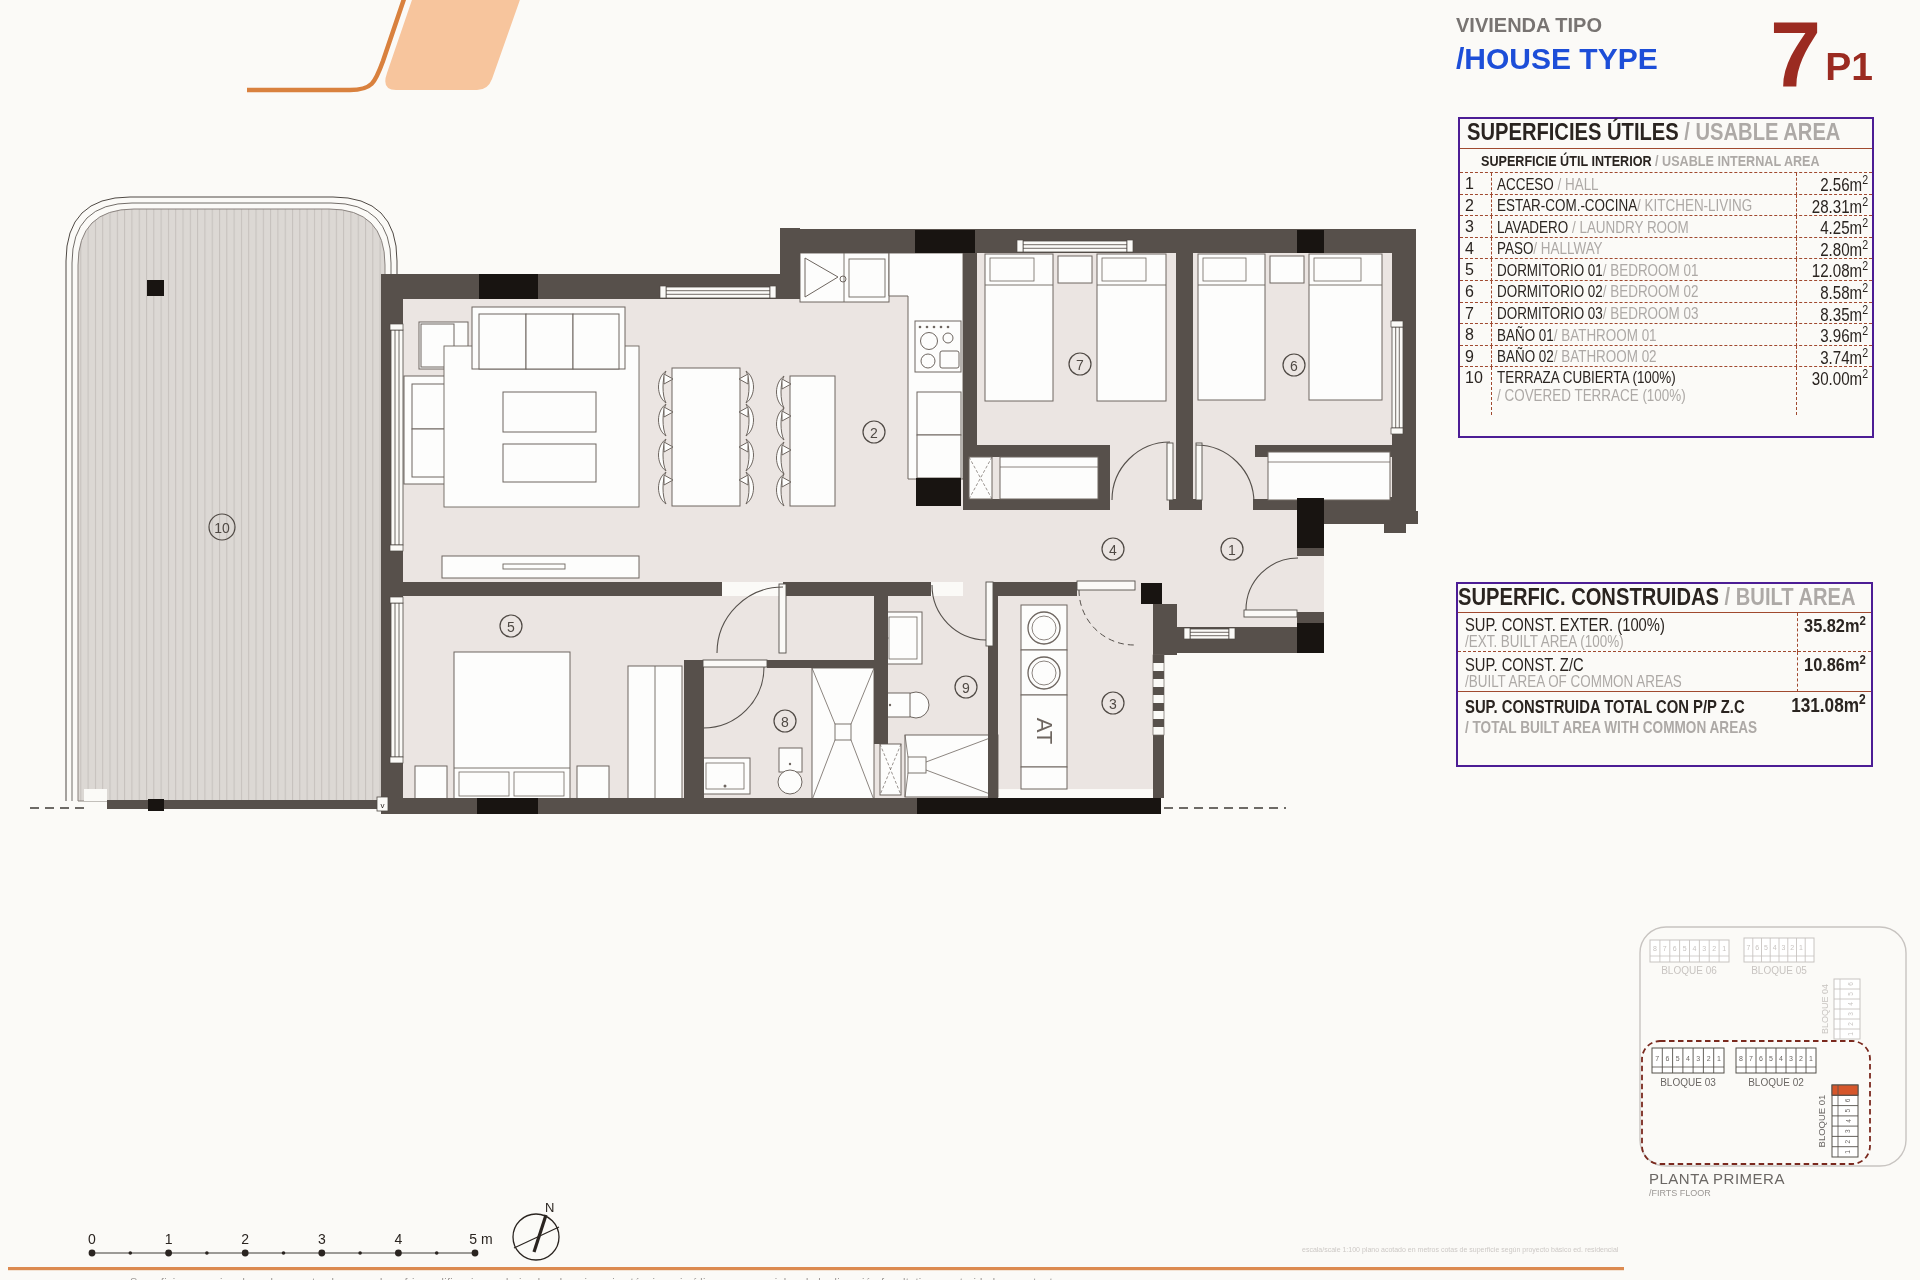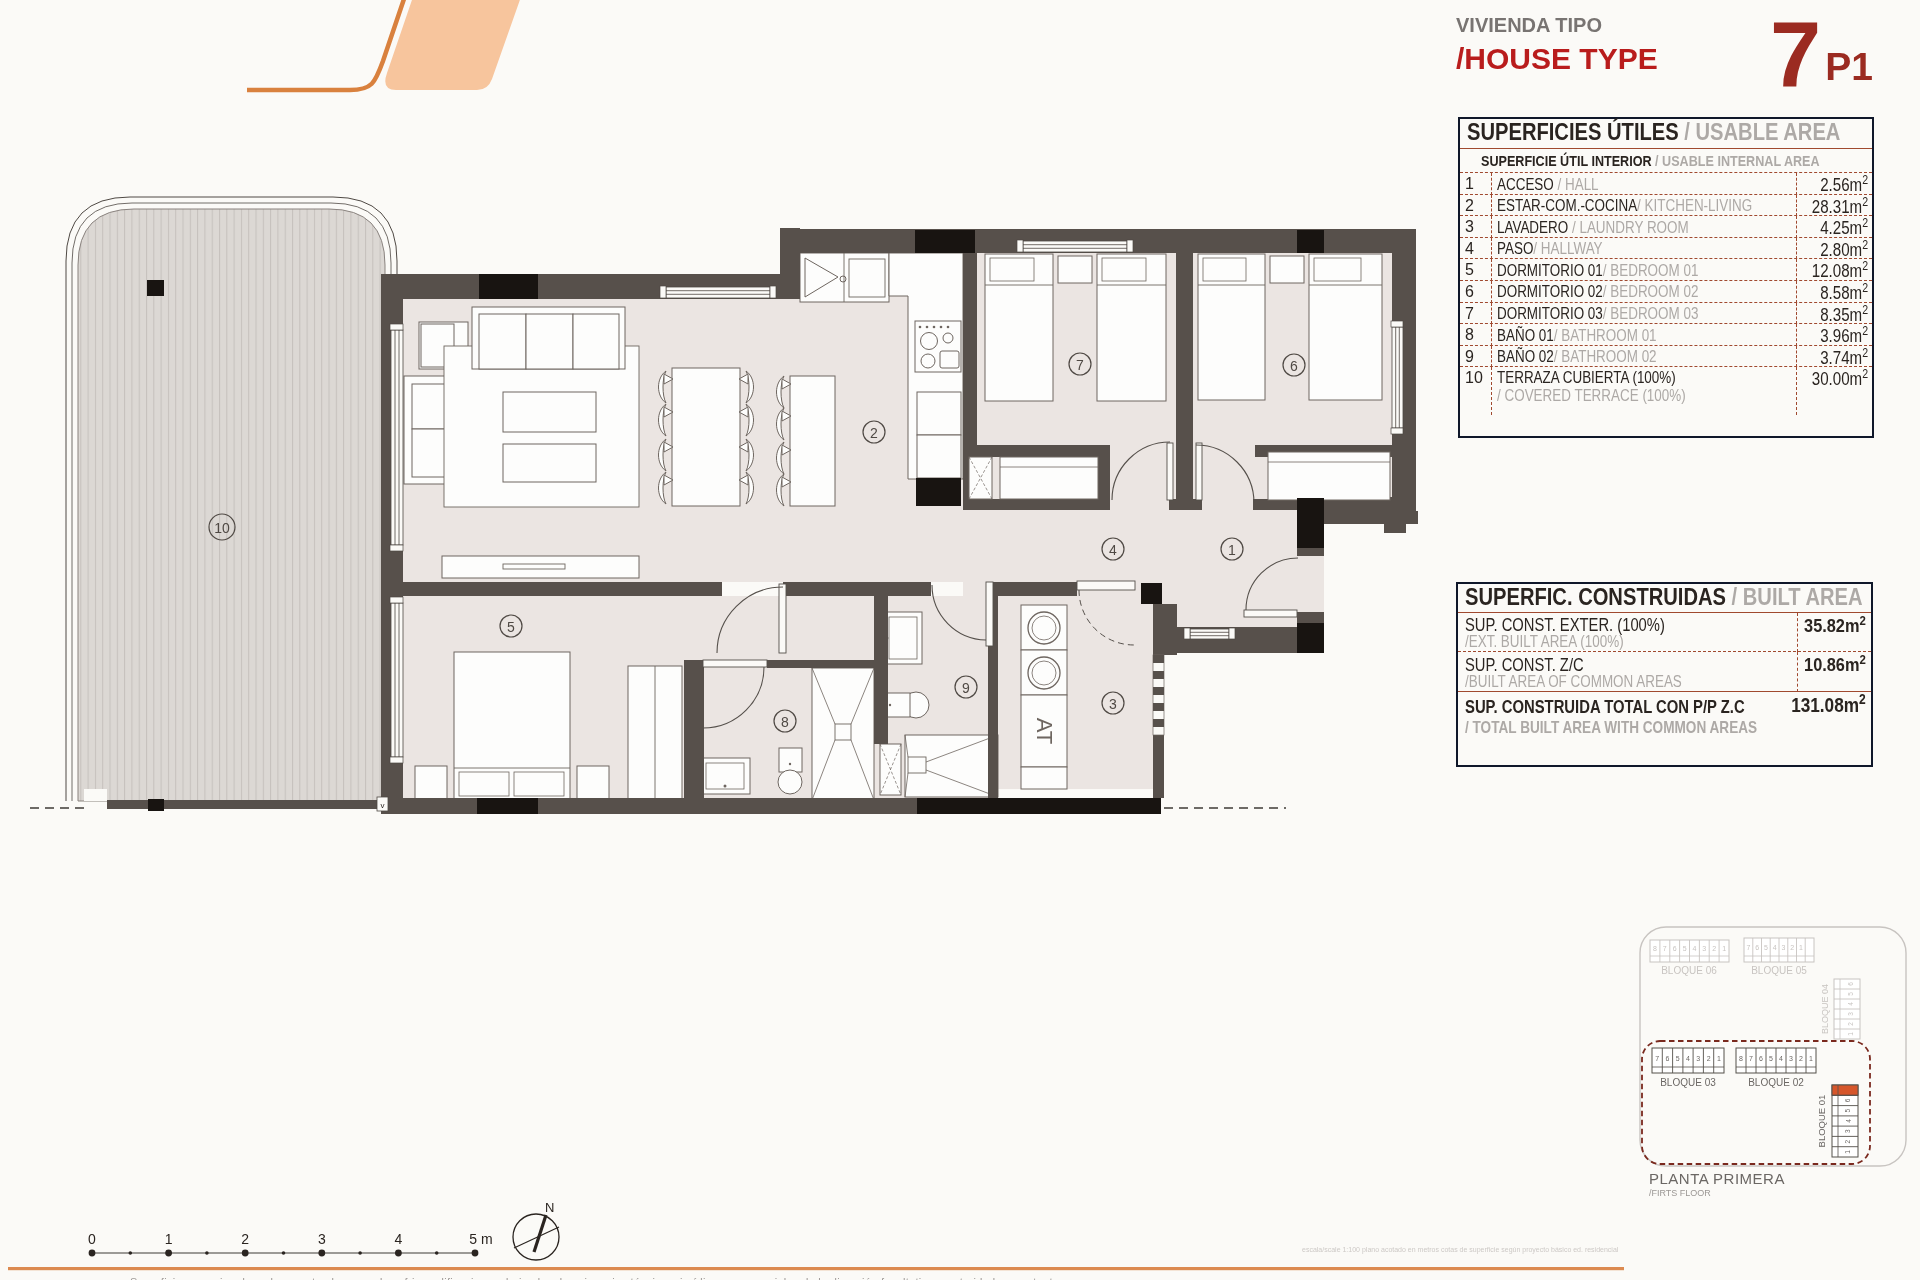--- a/index.html
+++ b/index.html
@@ -1,39 +1,39 @@
 <!DOCTYPE html>
 <html><head>
 <meta charset="utf-8">
 <style>
   html,body{margin:0;padding:0;}
   body{width:1920px;height:1280px;position:relative;background:#FBFAF7;font-family:"Liberation Sans",sans-serif;overflow:hidden;}
   .abs{position:absolute;}
   .gray{color:#ADA9A6;}
   .blk{color:#2A2420;}
-  .tbl{position:absolute;border:2px solid #0f172a;box-sizing:border-box;background:#FBFAF7;text-align:right;}
+  .tbl{position:absolute;border:2px solid #4c1d95;box-sizing:border-box;background:#FBFAF7;text-align:right;}
   .row{position:relative;box-sizing:border-box;}
   .dashb{border-bottom:1px dashed #A0492F;}
   .solidb{border-bottom:1px solid #A0492F;}
     .urow{height:21.6px;}
   .unum{position:absolute;left:5px;top:2px;font-size:16px;color:#2A2420;}
   .uname{position:absolute;left:37px;top:2.5px;font-size:16px;white-space:nowrap;transform:scaleX(0.84);transform-origin:0 0;}
   .uname b1{color:#2A2420;font-style:normal;}
   .uname g1{color:#ADA9A6;}
   .uval{position:absolute;right:4px;top:2px;font-size:18px;color:#2A2420;transform:scaleX(0.84);transform-origin:100% 0;}
   .vd{position:absolute;top:0;height:21.6px;border-left:1px dashed #A0492F;}
     .cx{display:inline-block;transform:scaleX(0.84);transform-origin:0 0;white-space:nowrap;}
   .num2{font-size:70%;vertical-align:super;line-height:0;}
 </style>
 </head>
 <body>
 
 <div class="abs" style="left:1456px;top:14px;width:420px;">
   <div style="font-size:20px;font-weight:bold;color:#787472;">VIVIENDA TIPO</div>
-  <div style="font-size:30px;font-weight:bold;color:#b91c1c;margin-top:5px;">/HOUSE TYPE</div>
+  <div style="font-size:30px;font-weight:bold;color:#1d4ed8;margin-top:5px;">/HOUSE TYPE</div>
 </div>
 
 <div class="abs" style="left:1770px;top:2px;width:150px;">
   <span style="font-size:92px;font-weight:bold;color:#9B2B21;">7</span><span style="font-size:39px;font-weight:bold;color:#9B2B21;position:relative;top:-6px;left:4px;">P1</span>
 </div>
 
 <div class="tbl" style="left:1458px;top:117px;width:416px;height:321px;">
 
   <div class="row" style="height:29px;line-height:26px;padding-left:7px;font-size:21px;font-weight:bold;white-space:nowrap;"><span class="cx" style="font-size:24px;"><span class="blk">SUPERFICIES ÚTILES</span> <span class="gray">/ USABLE AREA</span></span></div>
 
@@ -118,21 +118,21 @@
     <span class="uname" style="top:20px;"><g1>/ COVERED TERRACE (100%)</g1></span>
     <span class="uval">30.00m<span class="num2">2</span></span>
     <span class="vd" style="left:31px;height:48px;"></span>
       <span class="vd" style="left:336px;height:48px;"></span>
   </div>
 
 </div>
 
 <div class="tbl" style="left:1456px;top:582px;width:417px;height:185px;">
 
-  <div class="row" style="height:28px;line-height:25px;padding-left:7px;font-size:21px;font-weight:bold;white-space:nowrap;"><span class="cx" style="font-size:24px;"><span class="blk">SUPERFIC. CONSTRUIDAS</span> <span class="gray">/ BUILT AREA</span></span></div>
+  <div class="row" style="height:28px;line-height:25px;font-size:21px;font-weight:bold;white-space:nowrap;"><span class="cx" style="font-size:24px;"><span class="blk">SUPERFIC. CONSTRUIDAS</span> <span class="gray">/ BUILT AREA</span></span></div>
   <div class="row" style="height:0px;border-bottom:1.5px solid #A0492F;"></div>
 
 
   <div class="row dashb" style="height:39px;text-decoration:underline;">
     <span class="abs blk" style="left:7px;top:2px;font-size:18px;white-space:nowrap;transform:scaleX(0.82);transform-origin:0 0;">SUP. CONST. EXTER. (100%)</span>
     <span class="abs gray" style="left:7px;top:20px;font-size:16px;white-space:nowrap;transform:scaleX(0.84);transform-origin:0 0;">/EXT. BUILT AREA (100%)</span>
     <span class="abs blk" style="right:5px;top:2px;font-size:19px;font-weight:bold;transform:scaleX(0.86);transform-origin:100% 0;">35.82m<span class="num2">2</span></span>
     <span class="abs" style="right:73px;top:0;height:39px;border-left:1px dashed #A0492F;"></span>
   </div>
 

